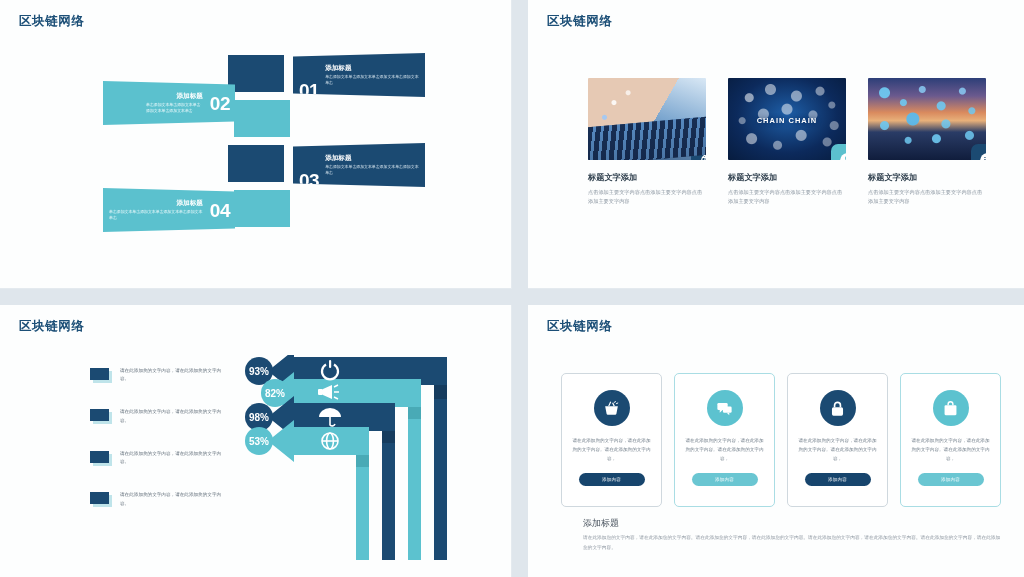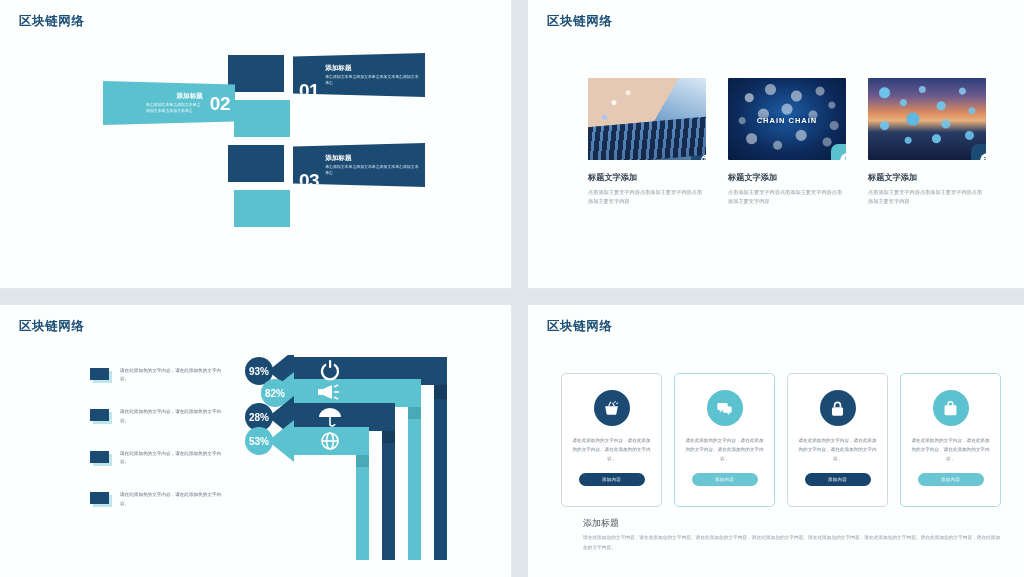--- a/index.html
+++ b/index.html
@@ -261,20 +261,27 @@
       </div>
 
       <div class="banner-r" style="top:88px;">
         <div class="num">03</div>
         <div class="txt">
           <div class="h">添加标题</div>
           <div class="b">单击添加文本单击添加文本单击添加文本单击添加文本单击</div>
         </div>
       </div>
 
+      <div class="banner-l" style="top:133px;">
+        <div class="txt">
+          <div class="h">添加标题</div>
+          <div class="b">单击添加文本单击添加文本单击添加文本单击添加文本单击</div>
+        </div>
+        <div class="num">04</div>
+      </div>
     </div>
   </div>
 
   <div class="slide c2 r1">
     <div class="slide-title">区块链网络</div>
 
     <div class="s2-cards">
 
       <div class="pcard">
         <div class="thumb keyboard">
@@ -380,21 +387,21 @@
         </g>
         <g fill="none" stroke="#ffffff" stroke-width="1.6">
           <circle cx="82" cy="86" r="8"></circle>
           <ellipse cx="82" cy="86" rx="3.4" ry="8"></ellipse>
           <path d="M74 86 h16"></path>
         </g>
       </svg>
 
       <div class="bubble navy" style="left:-3px; top:2px;">93%</div>
       <div class="bubble teal" style="left:-3px; top:24px;margin-left:16px;">82%</div>
-      <div class="bubble navy" style="left:-3px; top:48px;">28%</div>
+      <div class="bubble navy" style="left:-3px; top:48px;">98%</div>
       <div class="bubble teal" style="left:-3px; top:72px;">53%</div>
     </div>
   </div>
 
   <div class="slide c2 r2">
     <div class="slide-title">区块链网络</div>
 
     <div class="s4-cards">
 
       <div class="fcard">

